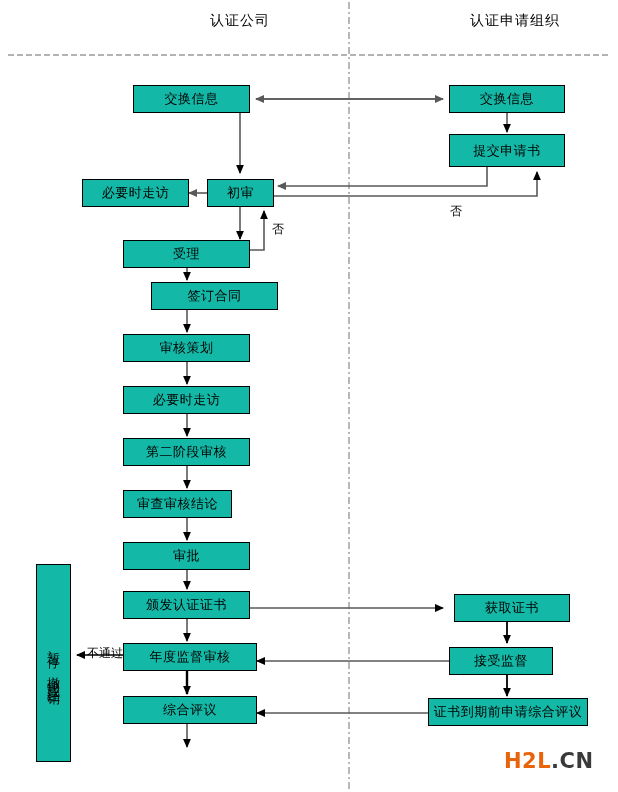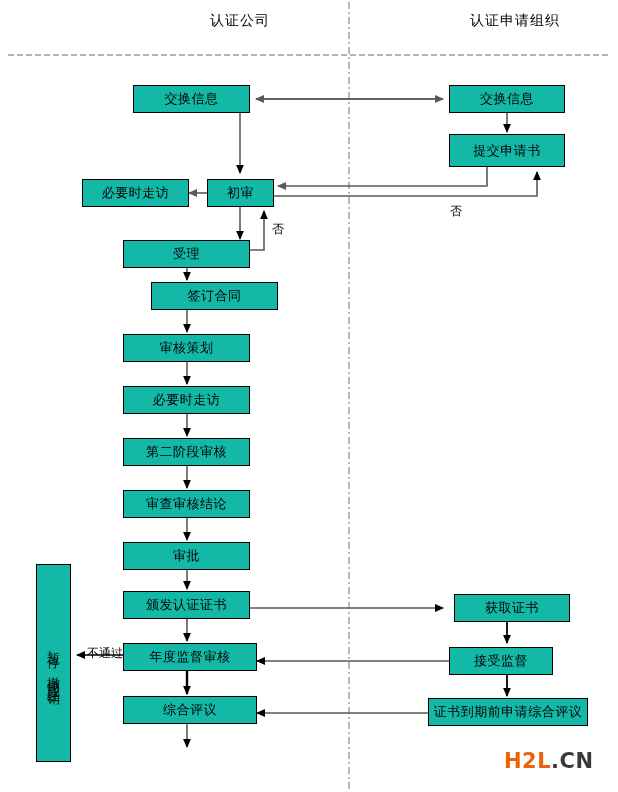--- a/index.html
+++ b/index.html
@@ -143,21 +143,21 @@
   <div class="node" style="left:123px; top:240px; width:127px; height:28px;">受理</div>
 
   <div class="node" style="left:123px; top:282px; width:127px; height:28px;margin-left:28px;">签订合同</div>
 
   <div class="node" style="left:123px; top:334px; width:127px; height:28px;">审核策划</div>
 
   <div class="node" style="left:123px; top:386px; width:127px; height:28px;">必要时走访</div>
 
   <div class="node" style="left:123px; top:438px; width:127px; height:28px;">第二阶段审核</div>
 
-  <div class="node" style="left:123px; top:490px; width:127px; height:28px;">审查审核结论</div>
+  <div class="node" style="left:123px; top:490px; width:109px; height:28px;">审查审核结论</div>
 
   <div class="node" style="left:123px; top:542px; width:127px; height:28px;">审批</div>
 
   <div class="node" style="left:123px; top:591px; width:127px; height:28px;">颁发认证证书</div>
 
   <div class="node" style="left:123px; top:643px; width:134px; height:28px;">年度监督审核</div>
 
   <div class="node" style="left:123px; top:696px; width:134px; height:28px;">综合评议</div>
 
 

